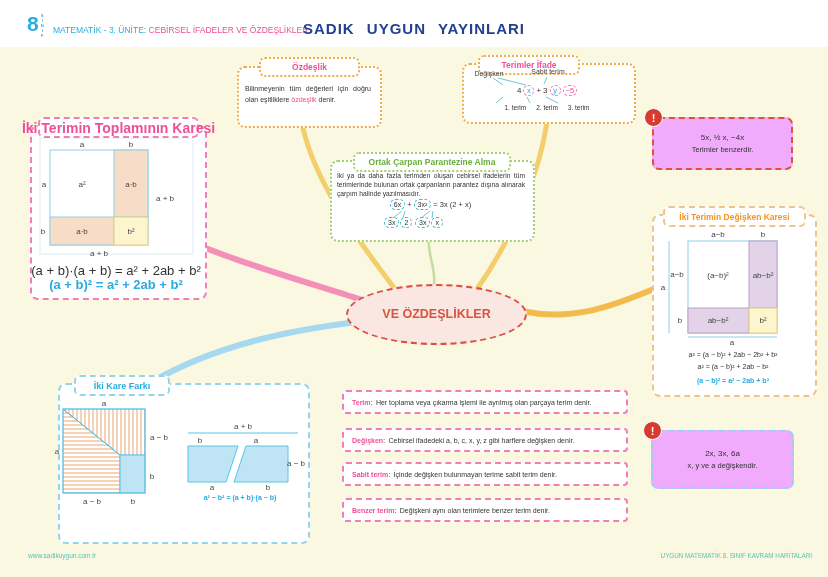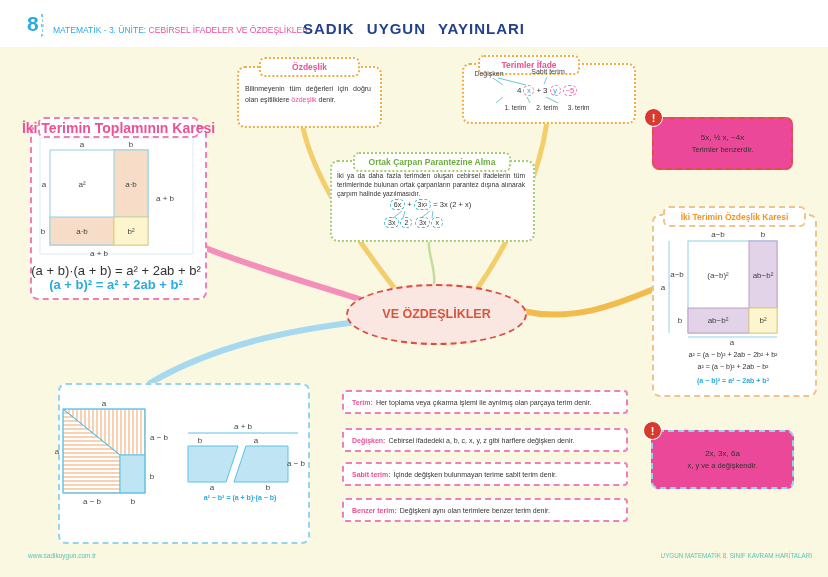--- a/index.html
+++ b/index.html
@@ -33,21 +33,21 @@
   .shapes{z-index:3;}
   
   .oval{position:absolute;left:346px;top:284px;width:177px;height:57px;background:#fbe7e2;border:2.5px dashed #dd4f3c;border-radius:50%;display:flex;flex-direction:column;align-items:center;justify-content:center;z-index:2;}
   .oval div{color:#d6553e;font-weight:bold;font-size:12.5px;line-height:1.3;}
   
   .def{position:absolute;left:342px;width:286px;height:24px;background:#fff;border:2px dashed #f17fb3;border-radius:4px;display:flex;align-items:center;padding-left:8px;box-sizing:border-box;font-size:7px;white-space:nowrap;z-index:2;}
   .defTerm{color:#ee4f97;font-weight:bold;margin-right:3px;}
   .defTxt{color:#333;}
   
   .excl{position:absolute;width:17px;height:17px;border-radius:50%;background:#d83a30;color:#fff;font-weight:bold;display:flex;align-items:center;justify-content:center;font-size:11px;z-index:5;border:1px solid #fff;}
-  .callout{position:absolute;background:#ec4899;border-radius:7px;display:flex;flex-direction:column;align-items:center;justify-content:center;gap:3px;z-index:2;}
+  .callout{position:absolute;background:#f0abfc;border-radius:7px;display:flex;flex-direction:column;align-items:center;justify-content:center;gap:3px;z-index:2;}
   .callout .l1{font-size:8px;color:#333;}
   .callout .l2{font-size:7.5px;color:#333;}
   
   .exprRow{position:absolute;left:462px;width:170px;top:85px;display:flex;align-items:center;justify-content:center;gap:2px;font-size:8px;color:#333;z-index:4;}
   .circVar{width:11px;height:11px;border:1px dashed #f17fb3;border-radius:50%;display:inline-flex;align-items:center;justify-content:center;color:#2aabe2;font-size:7.5px;box-sizing:border-box;}
   .ovalConst{border:1px dashed #f17fb3;border-radius:7px;padding:0 2px;color:#e9489b;font-size:7.5px;}
   .termsRow{position:absolute;left:462px;width:170px;top:104px;display:flex;align-items:center;justify-content:center;gap:10px;font-size:6.5px;color:#333;z-index:4;}
   
   .ocExpr{position:absolute;left:330px;width:201px;top:199px;display:flex;align-items:center;justify-content:center;gap:2px;font-size:7.5px;color:#333;z-index:4;}
   .mini{border:1px dashed #49b8c8;border-radius:8px;padding:0 3px;height:11px;display:inline-flex;align-items:center;font-size:7px;color:#333;box-sizing:border-box;}
@@ -135,36 +135,37 @@
   <div class="lbl" style="left:165px;top:198px;">a + b</div>
   <div class="lbl" style="left:99px;top:253px;">a + b</div>
   <div class="lbl" style="left:82px;top:184px;">a²</div>
   <div class="lbl" style="left:131px;top:184px;">a·b</div>
   <div class="lbl" style="left:82px;top:231px;">a·b</div>
   <div class="lbl" style="left:131px;top:231px;">b²</div>
   <div class="formula" style="left:116px;top:263px;">(a + b)·(a + b) = a² + 2ab + b²</div>
   <div class="formula cyan" style="left:116px;top:277px;">(a + b)² = a² + 2ab + b²</div>
 
   <div class="box b-tan" style="left:652px;top:214px;width:161px;height:179px;"></div>
-  <div class="tab b-tan titleOrange" style="left:663px;top:206px;width:139px;height:17px;font-size:8.5px;">İki Terimin Özdeşlik Karesi</div>
+  <div class="tab b-tan titleOrange" style="left:663px;top:206px;width:139px;height:17px;font-size:8.5px;">İki Terimin Değişken Karesi</div>
   <div class="lbl" style="left:718px;top:234px;">a−b</div>
   <div class="lbl" style="left:763px;top:234px;">b</div>
   <div class="lbl" style="left:677px;top:274px;">a−b</div>
   <div class="lbl" style="left:663px;top:287px;">a</div>
   <div class="lbl" style="left:680px;top:320px;">b</div>
   <div class="lbl" style="left:732px;top:342px;">a</div>
   <div class="lbl" style="left:718px;top:275px;">(a−b)²</div>
   <div class="lbl" style="left:763px;top:275px;">ab−b²</div>
   <div class="lbl" style="left:718px;top:320px;">ab−b²</div>
   <div class="lbl" style="left:763px;top:320px;">b²</div>
   <div class="formula" style="left:733px;top:351px;font-size:7px;">a² = (a − b)² + 2ab − 2b² + b²</div>
   <div class="formula" style="left:733px;top:363px;font-size:7px;">a² = (a − b)² + 2ab − b²</div>
   <div class="formula cyan" style="left:733px;top:377px;font-size:7px;">(a − b)² = a² − 2ab + b²</div>
 
   <div class="box b-blue" style="left:58px;top:383px;width:248px;height:157px;"></div>
+  <div class="tab b-blue titleBlue" style="left:74px;top:375px;width:92px;height:17px;font-size:9px;">İki Kare Farkı</div>
   <div class="lbl" style="left:104px;top:403px;">a</div>
   <div class="lbl" style="left:57px;top:451px;">a</div>
   <div class="lbl" style="left:159px;top:437px;">a − b</div>
   <div class="lbl" style="left:152px;top:476px;">b</div>
   <div class="lbl" style="left:92px;top:501px;">a − b</div>
   <div class="lbl" style="left:133px;top:501px;">b</div>
   <div class="lbl" style="left:243px;top:426px;">a + b</div>
   <div class="lbl" style="left:200px;top:440px;">b</div>
   <div class="lbl" style="left:256px;top:440px;">a</div>
   <div class="lbl" style="left:296px;top:463px;">a − b</div>

